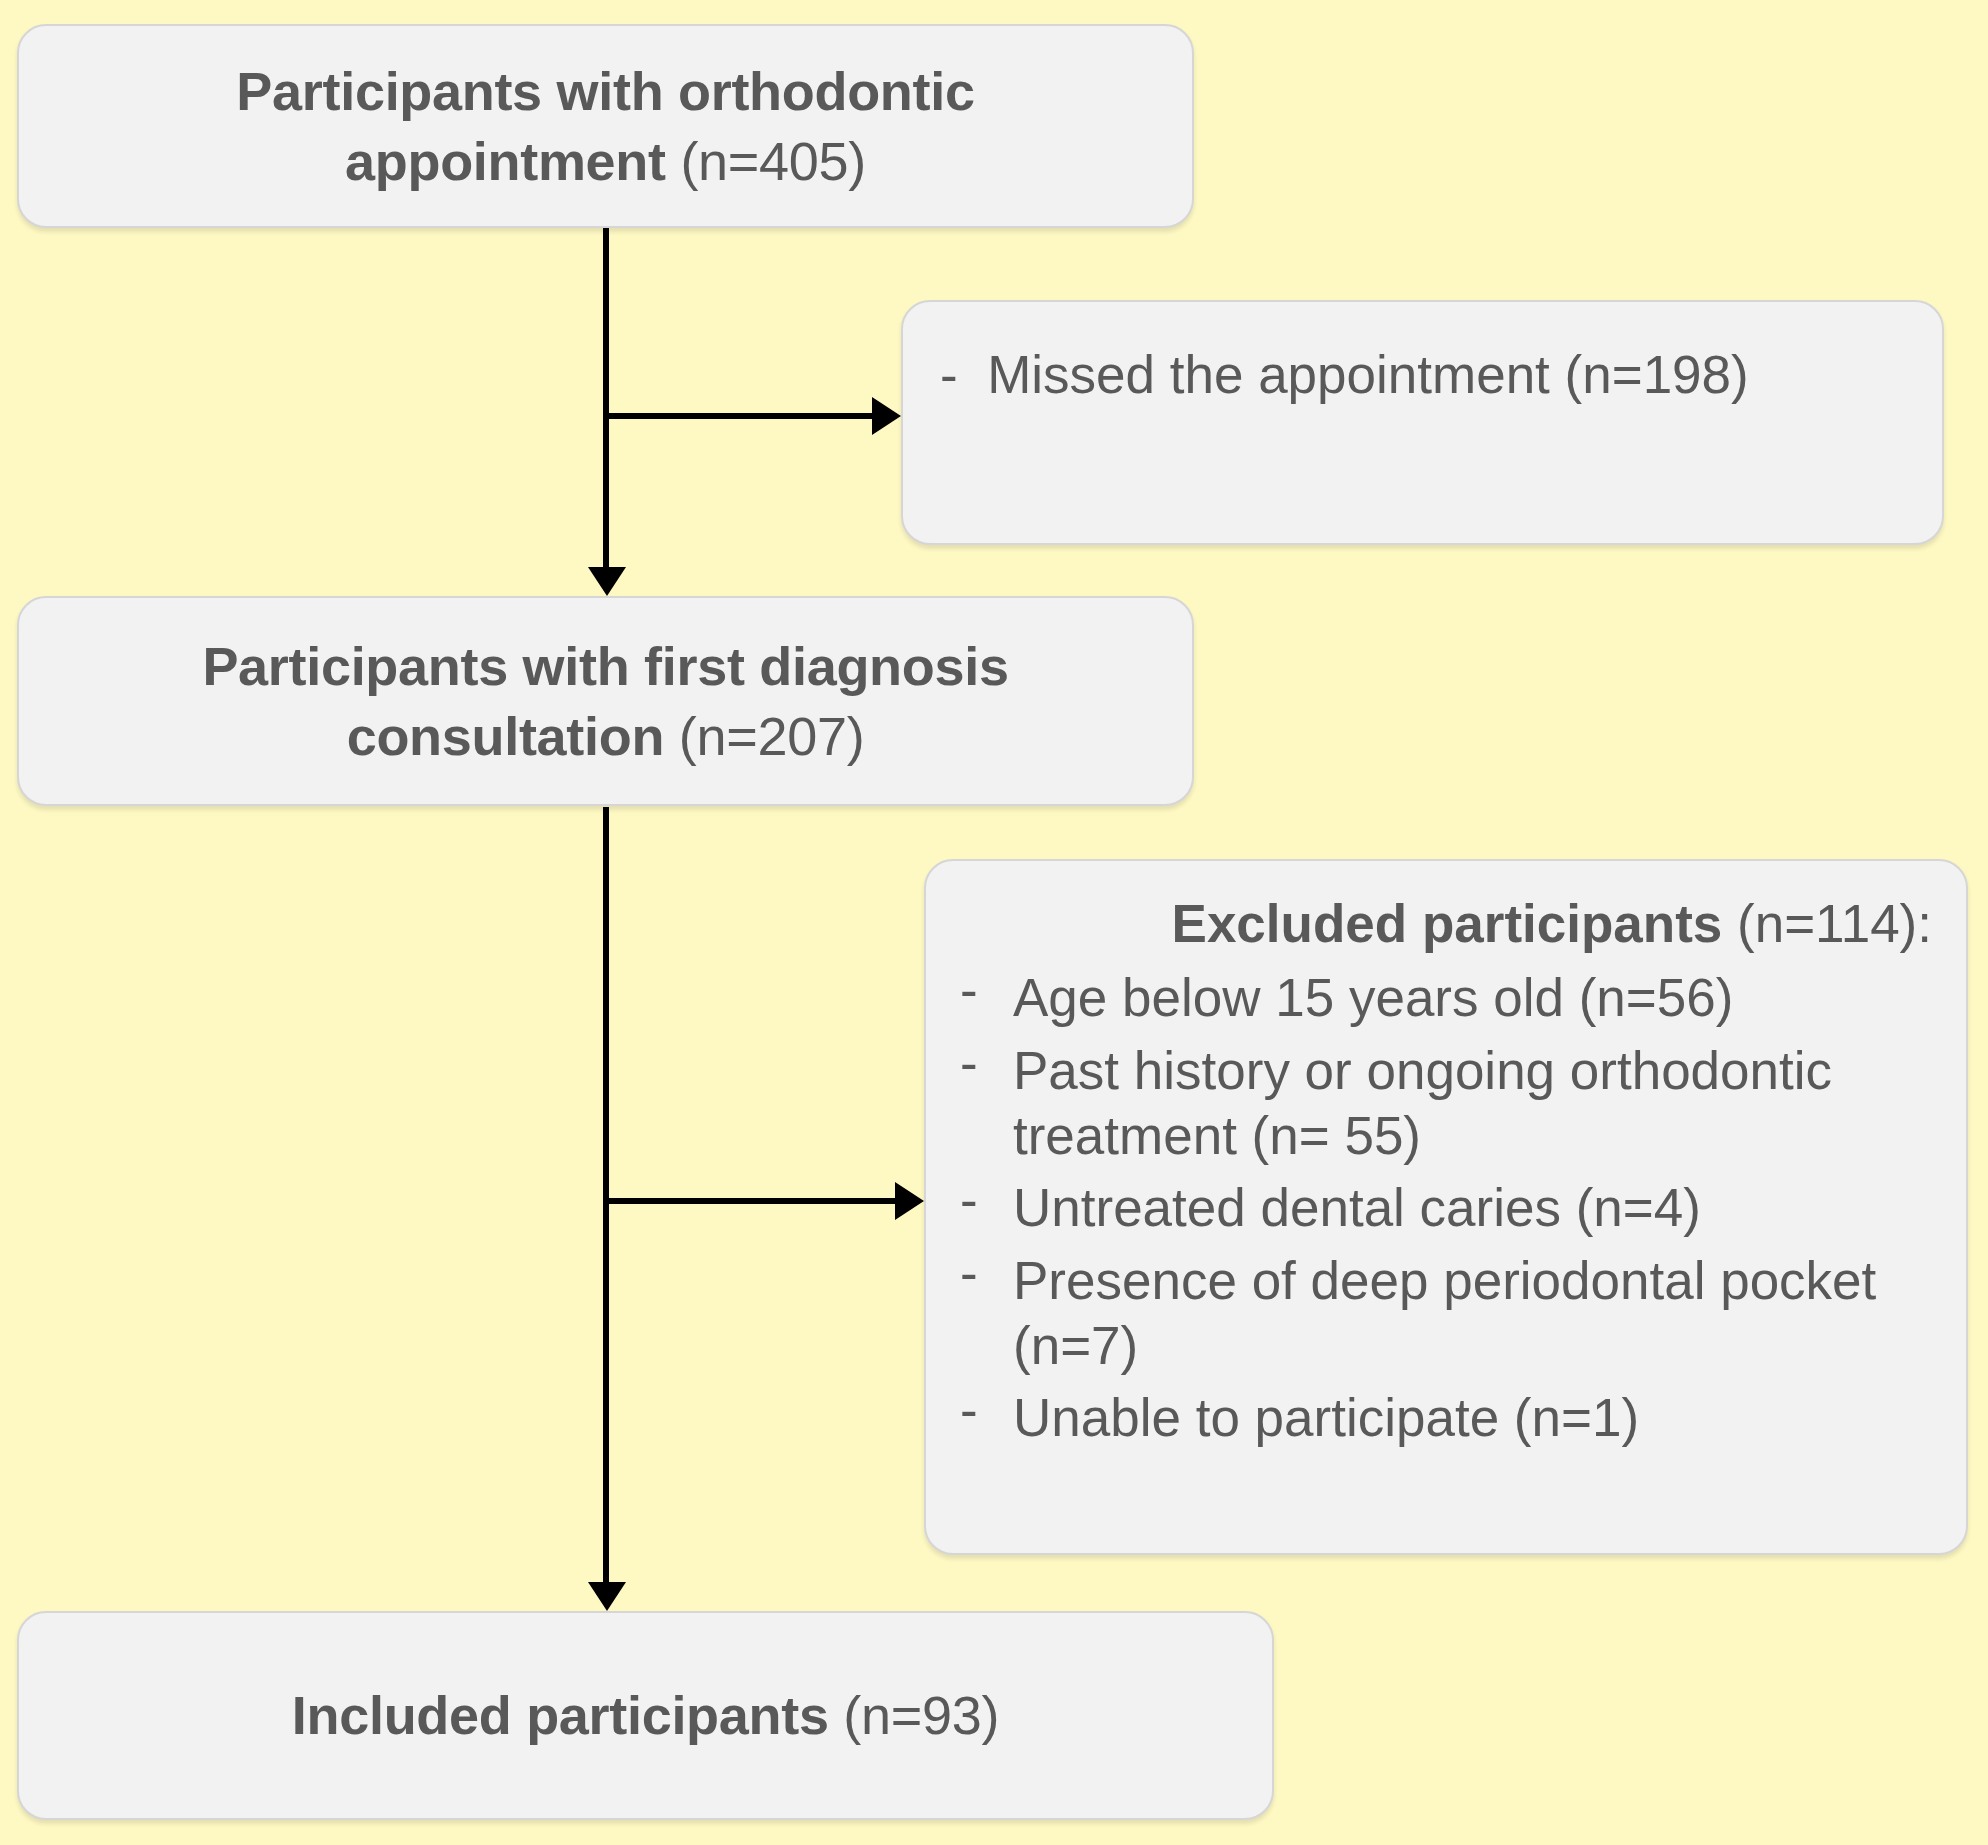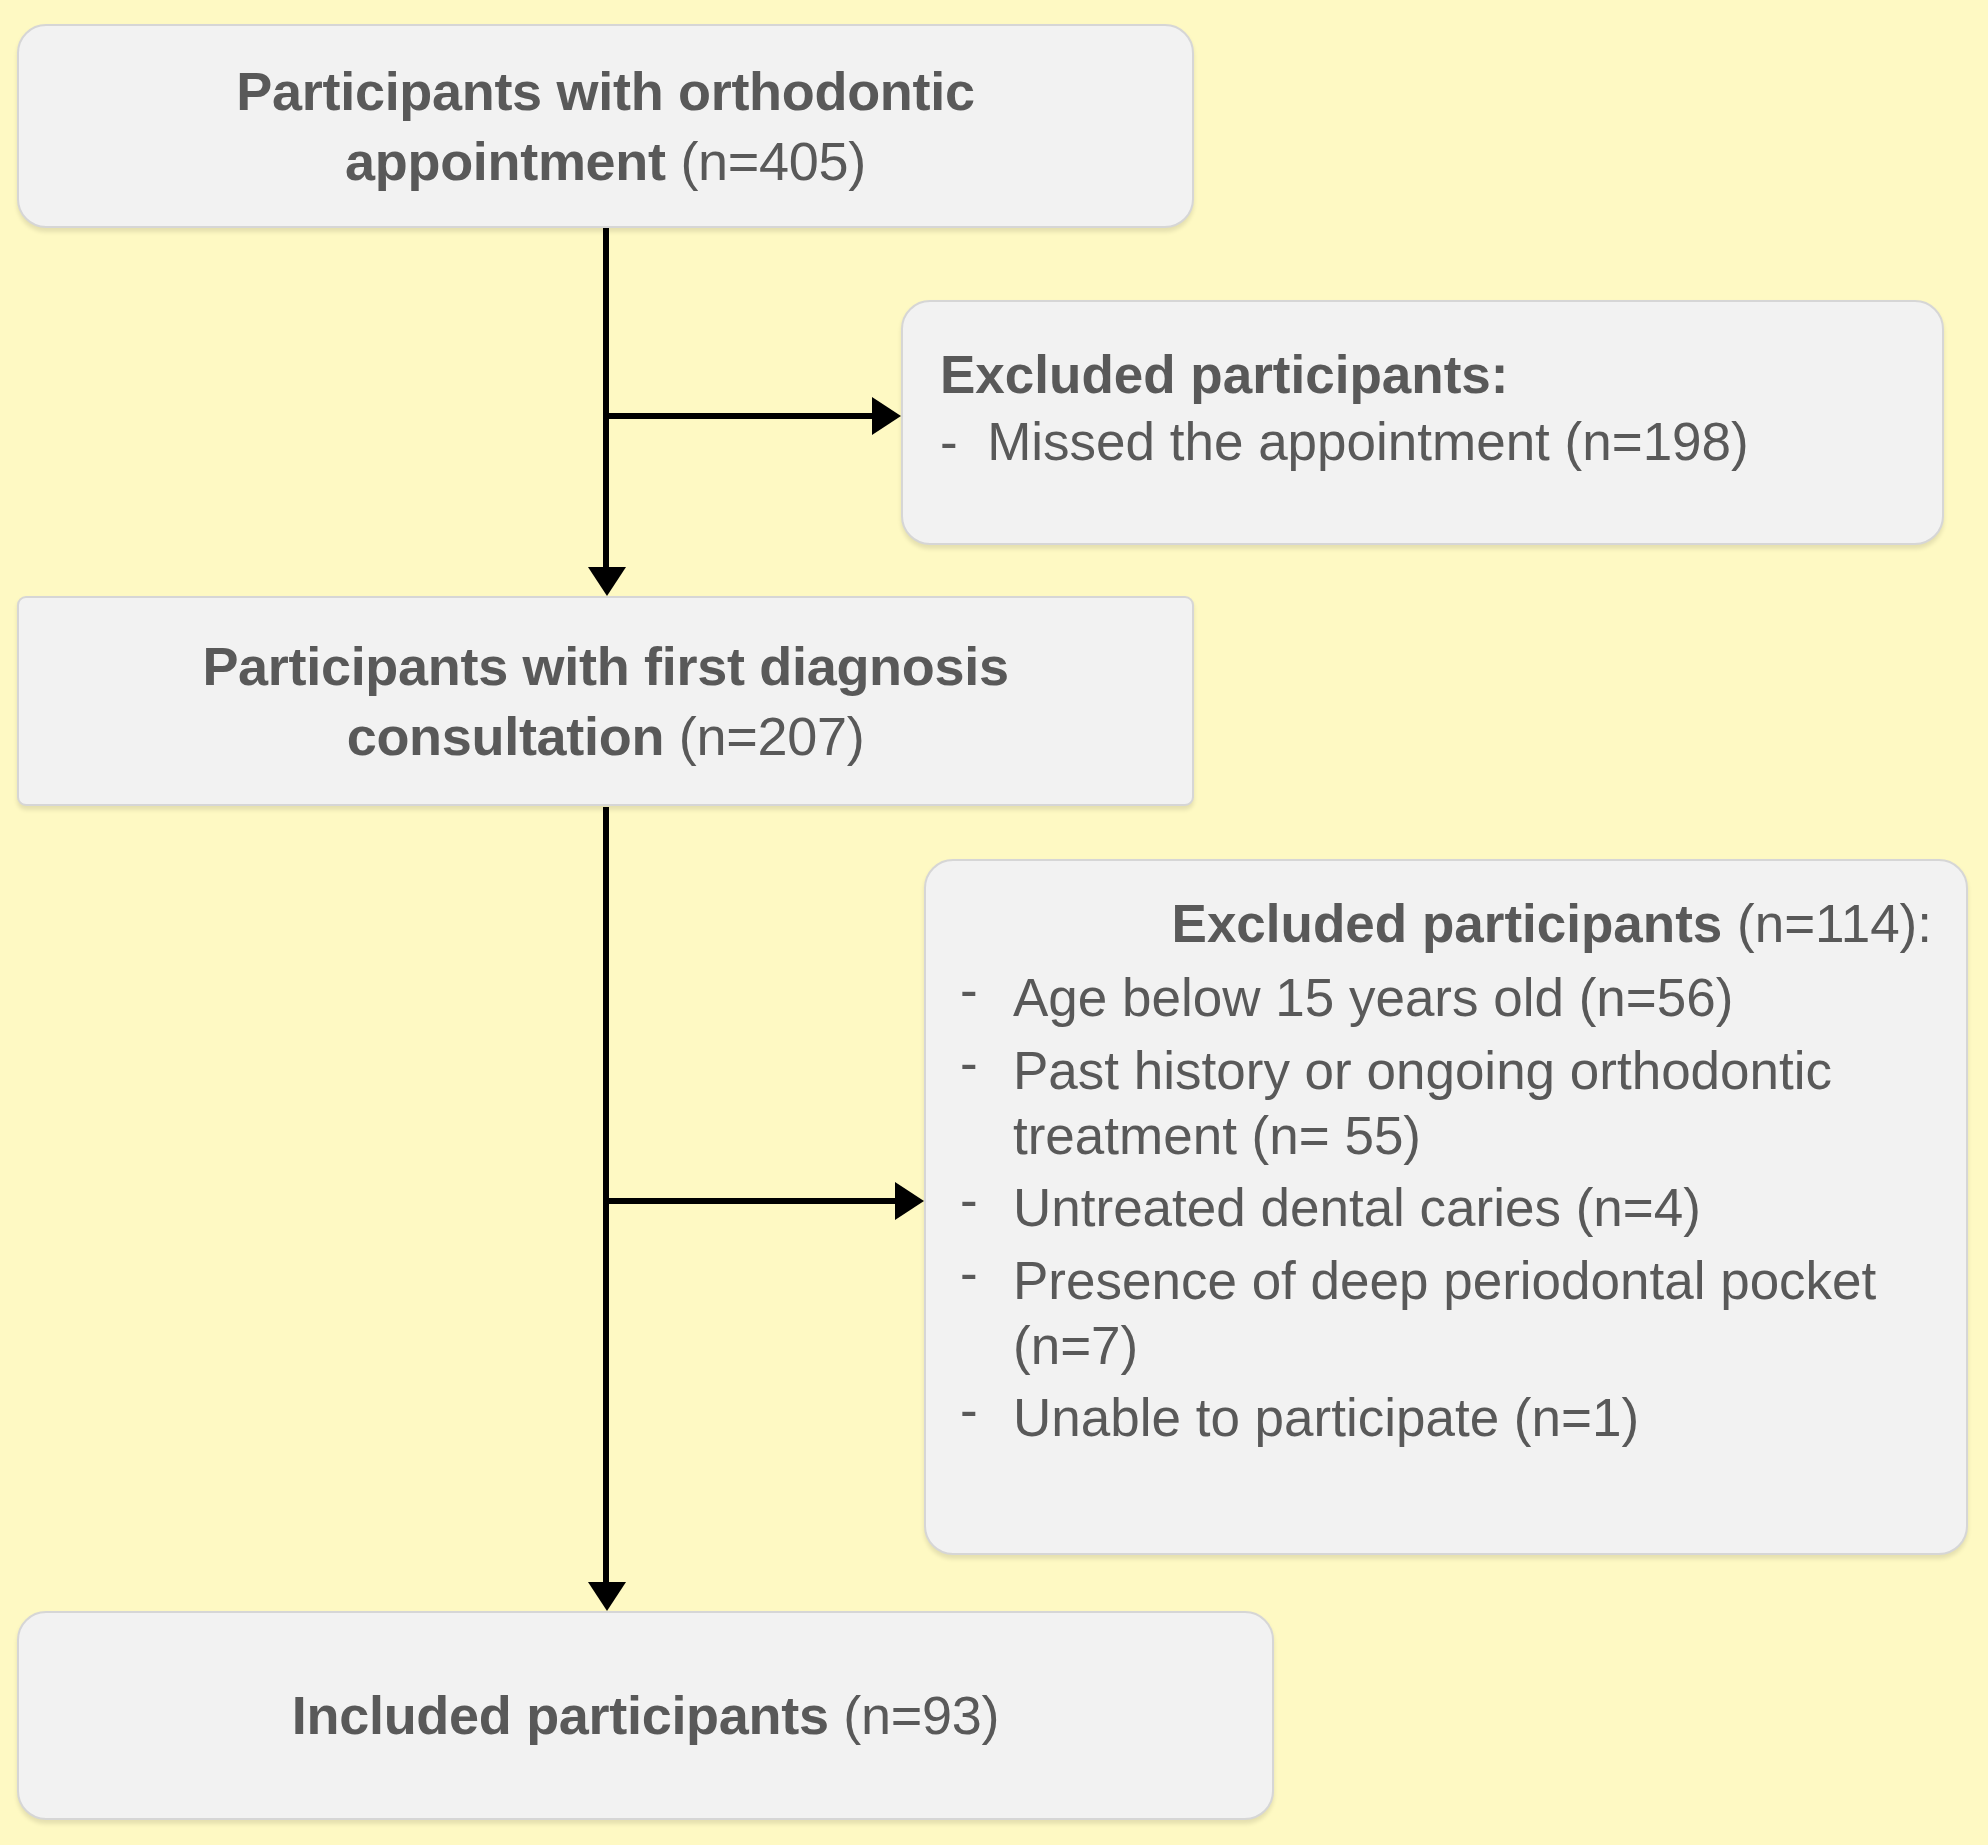--- a/index.html
+++ b/index.html
@@ -113,29 +113,26 @@
 <div id="canvas">
 
   <div class="node centered" id="node-enrolled" style="left:17px; top:24px; width:1177px; height:204px;">
     <div class="node-text">
       <span class="bold">Participants with orthodontic appointment</span><span class="reg">&nbsp;</span><span class="reg">(n=405)</span>
     </div>
   </div>
 
   <div class="node" id="excluded-missed" style="left:901px; top:300px; width:1043px; height:245px;">
     <div class="line">
-      <span class="bold">Excluded participants:</span>
-    </div>
-    <div class="line">
       <span class="reg">-</span>
       <span class="reg">&nbsp;</span><span class="reg">Missed the appointment (n=198)</span>
     </div>
   </div>
 
-  <div class="node centered" id="node-first-diagnosis" style="left:17px; top:596px; width:1177px; height:210px;border-radius:9px;">
+  <div class="node centered" id="node-first-diagnosis" style="left:17px; top:596px; width:1177px; height:210px;">
     <div class="node-text">
       <span class="bold">Participants with first diagnosis consultation</span><span class="reg">&nbsp;</span><span class="reg">(n=207)</span>
     </div>
   </div>
 
   <div class="node" id="excluded-criteria" style="left:924px; top:859px; width:1044px; height:696px;">
     <div class="hdr">
       <span class="bold">Excluded participants</span><span class="reg">&nbsp;</span><span class="reg">(n=114):</span>
     </div>
     <ul>

